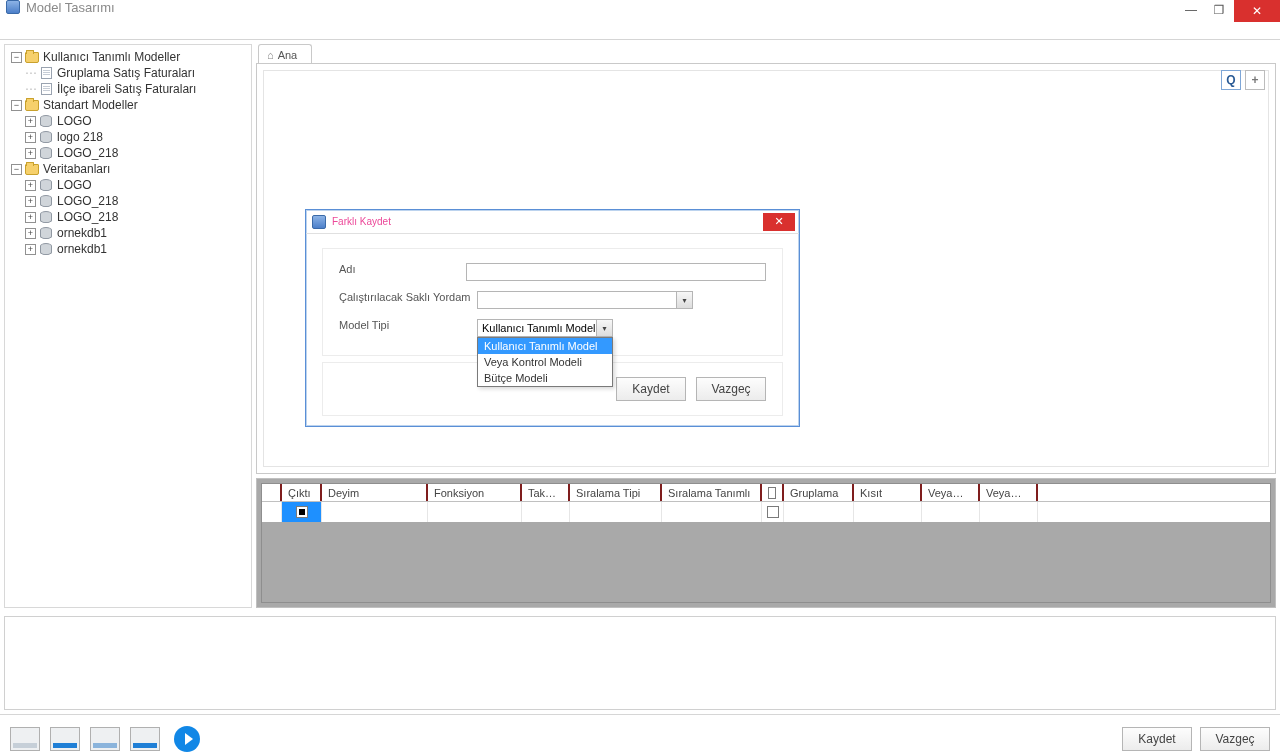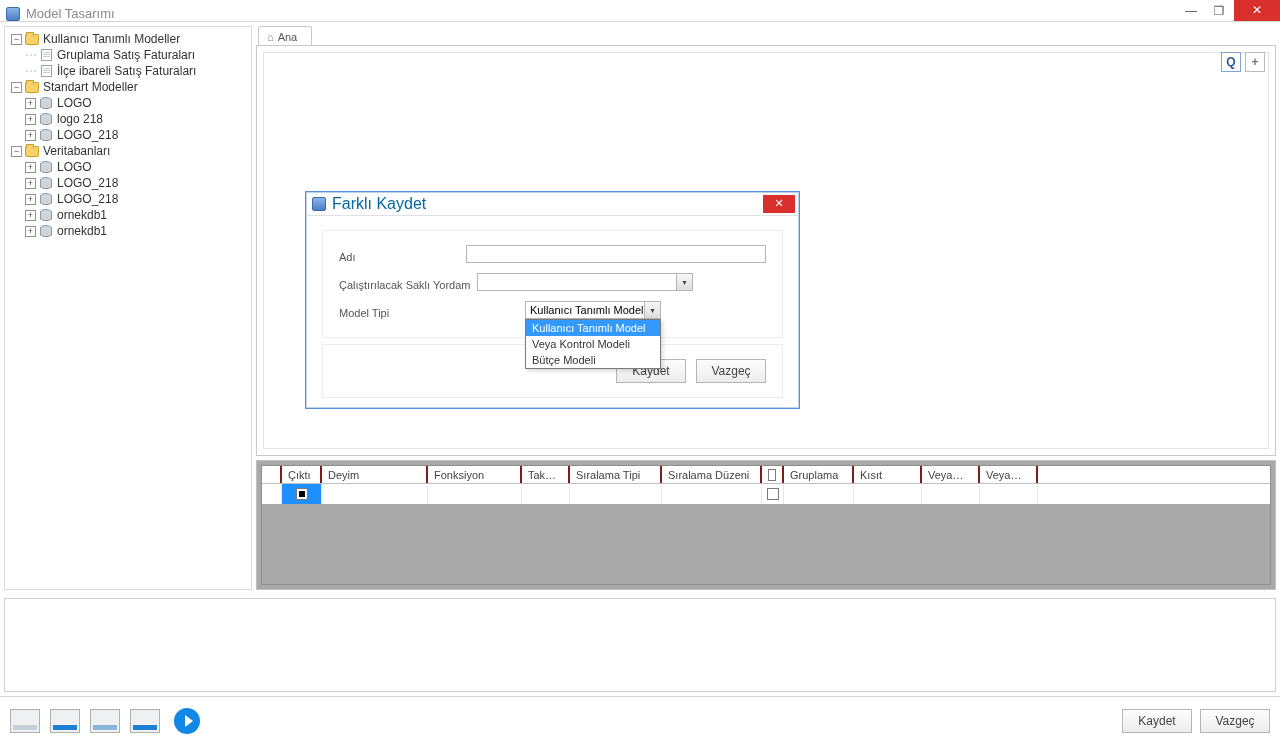--- a/index.html
+++ b/index.html
@@ -3,21 +3,21 @@
 <meta charset="utf-8">
 <style>
   * { box-sizing: border-box; }
   html, body {
     margin: 0; padding: 0; width: 1280px; height: 754px;
     font-family: "Segoe UI", Tahoma, sans-serif; font-size: 12px;
     background: #fff; color: #333; overflow: hidden;
   }
   
   .titlebar {
-    height: 22px; display: flex; align-items: flex-end;
+    height: 40px; display: flex; align-items: flex-start;
     background: #fff; border-bottom: 1px solid #d5d5d5;
     padding-left: 6px;
   }
   .titlebar .appicon {
     width: 14px; height: 14px; margin-right: 6px;
     background: linear-gradient(#8cb3e6,#4c7fc9);
     border:1px solid #3a6aa8; border-radius:2px;
   }
   .titlebar .title { color:#8a8a8a; font-size:13px; flex:0 0 auto; }
   .titlebar .spacer { flex:1; }
@@ -84,33 +84,33 @@
   .dialog {
     position:absolute; left:314px; top:192px; width:495px;
     border:1px solid #5a8fd6; background:#fff;
     box-shadow:0 0 0 1px #bcd3ee inset;
   }
   .dlg-title { height:24px; display:flex; align-items:center; padding:0 0 0 6px;
                border-bottom:1px solid #e0e0e0; }
   .dlg-title .dicon { width:14px; height:14px; margin-right:6px;
                       background:linear-gradient(#8cb3e6,#4c7fc9);
                       border:1px solid #3a6aa8; border-radius:2px; }
-  .dlg-title .dtext { color:#0369a1; font-size:16px; }
+  .dlg-title .dtext { color:#ec4899; font-size:10px; }
   .dlg-title .dspacer { flex:1; }
   .dlg-close { width:32px; height:18px; background:#d9302e; color:#fff;
                display:flex; align-items:center; justify-content:center;
                margin-right:4px; cursor:pointer; font-size:11px; }
   .dlg-body { padding:14px 16px 10px 16px; }
   .dlg-form { border:1px solid #ececec; padding:14px 16px 18px 16px; }
-  .frow { display:flex; align-items:flex-end; margin-bottom:10px; }
+  .frow { display:flex; align-items:flex-start; margin-bottom:10px; }
   .frow .flabel { width:138px; color:#555; font-size:11px; }
   .frow input[type=text] { border:1px solid #b5b5b5; height:18px; padding:0 4px;
                            font-size:11px; background:#fff; flex:0 0 300px; }
   .frow .combo { position:relative; flex:0 0 216px; }
-  .frow .combo.small { flex:0 0 136px;margin-left:48px; }
+  .frow .combo.small { flex:0 0 136px; }
   .combo input { width:100%; height:18px; border:1px solid #b5b5b5; padding:0 18px 0 4px;
                  font-size:11px; background:#fff; }
   .combo .cbtn { position:absolute; right:1px; top:1px; width:16px; height:16px;
                  background:linear-gradient(#f7f7f7,#ddd); border-left:1px solid #b5b5b5;
                  display:flex; align-items:center; justify-content:center; cursor:pointer;
                  font-size:8px; color:#444; }
   .dropdown {
     position:absolute; left:0; top:18px; width:136px;
     border:1px solid #7a7a7a; background:#fff; z-index:50;
     box-shadow:2px 2px 4px rgba(0,0,0,.15);
@@ -332,21 +332,21 @@
 
     <div class="gridpanel" style="margin-top:4px;">
       <div class="grid-inner">
         <div class="grid-head">
           <div class="ghcell" style="width:20px;"></div>
           <div class="ghcell" style="width:40px;">Çıktı</div>
           <div class="ghcell" style="width:106px;">Deyim</div>
           <div class="ghcell" style="width:94px;">Fonksiyon</div>
           <div class="ghcell" style="width:48px;">Tak…</div>
           <div class="ghcell" style="width:92px;">Sıralama Tipi</div>
-          <div class="ghcell" style="width:100px;">Sıralama Düzeni</div>
+          <div class="ghcell" style="width:100px;">Sıralama Tanımlı</div>
           <div class="ghcell" style="width:22px; justify-content:center;">
             <span class="chk"></span>
           </div>
           <div class="ghcell" style="width:70px;">Gruplama</div>
           <div class="ghcell" style="width:68px;">Kısıt</div>
           <div class="ghcell" style="width:58px;">Veya…</div>
           <div class="ghcell" style="width:58px;">Veya…</div>
         </div>
         <div class="grid-row">
           <div class="gcell" style="width:20px;"></div>

